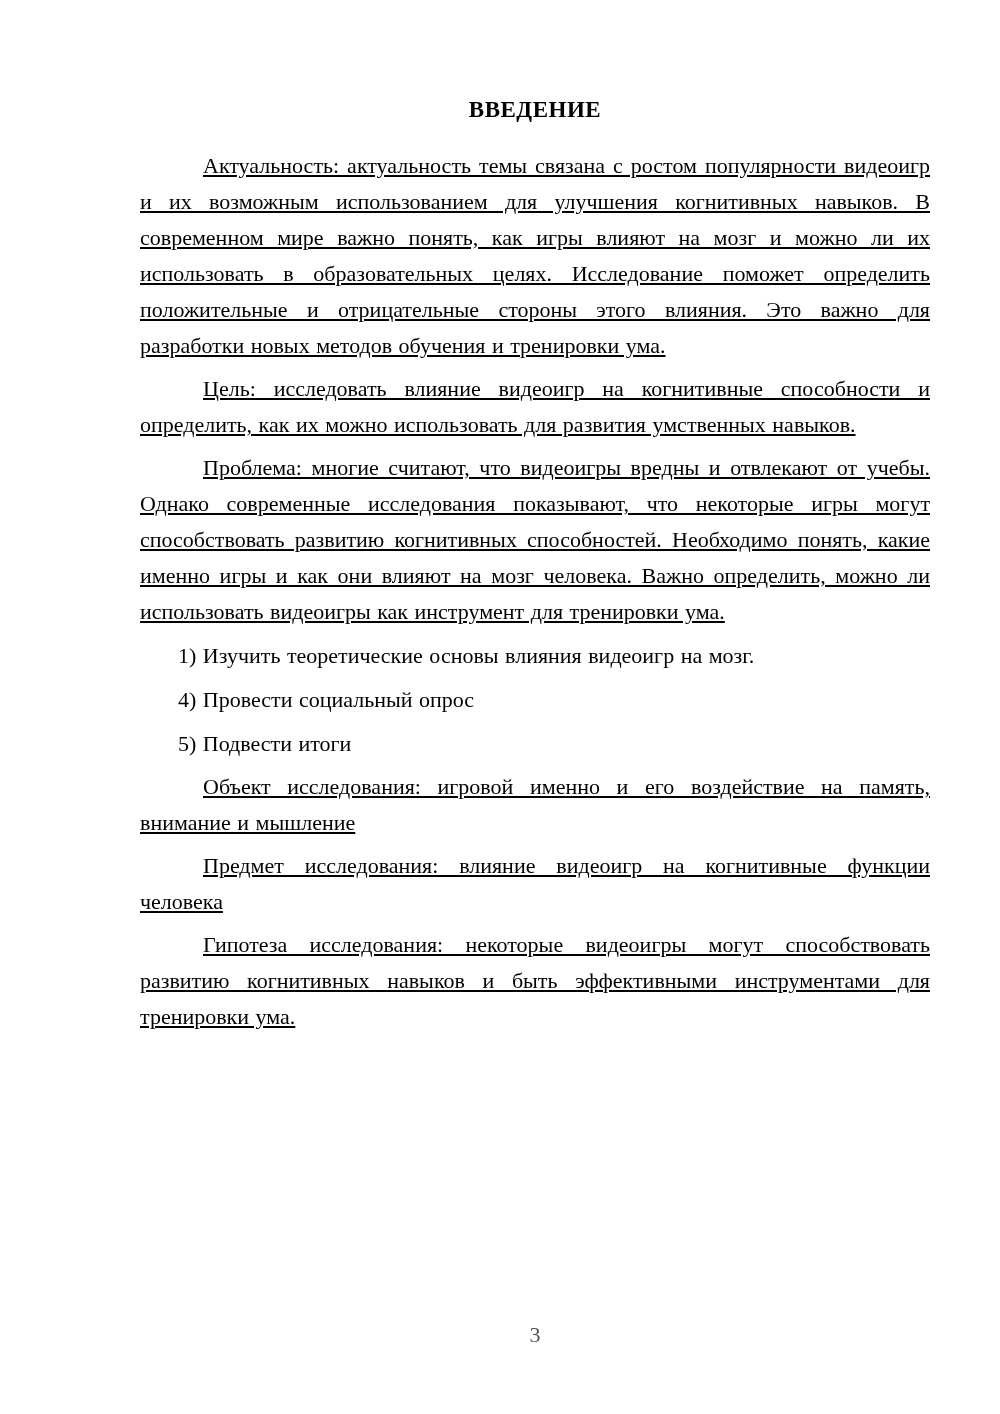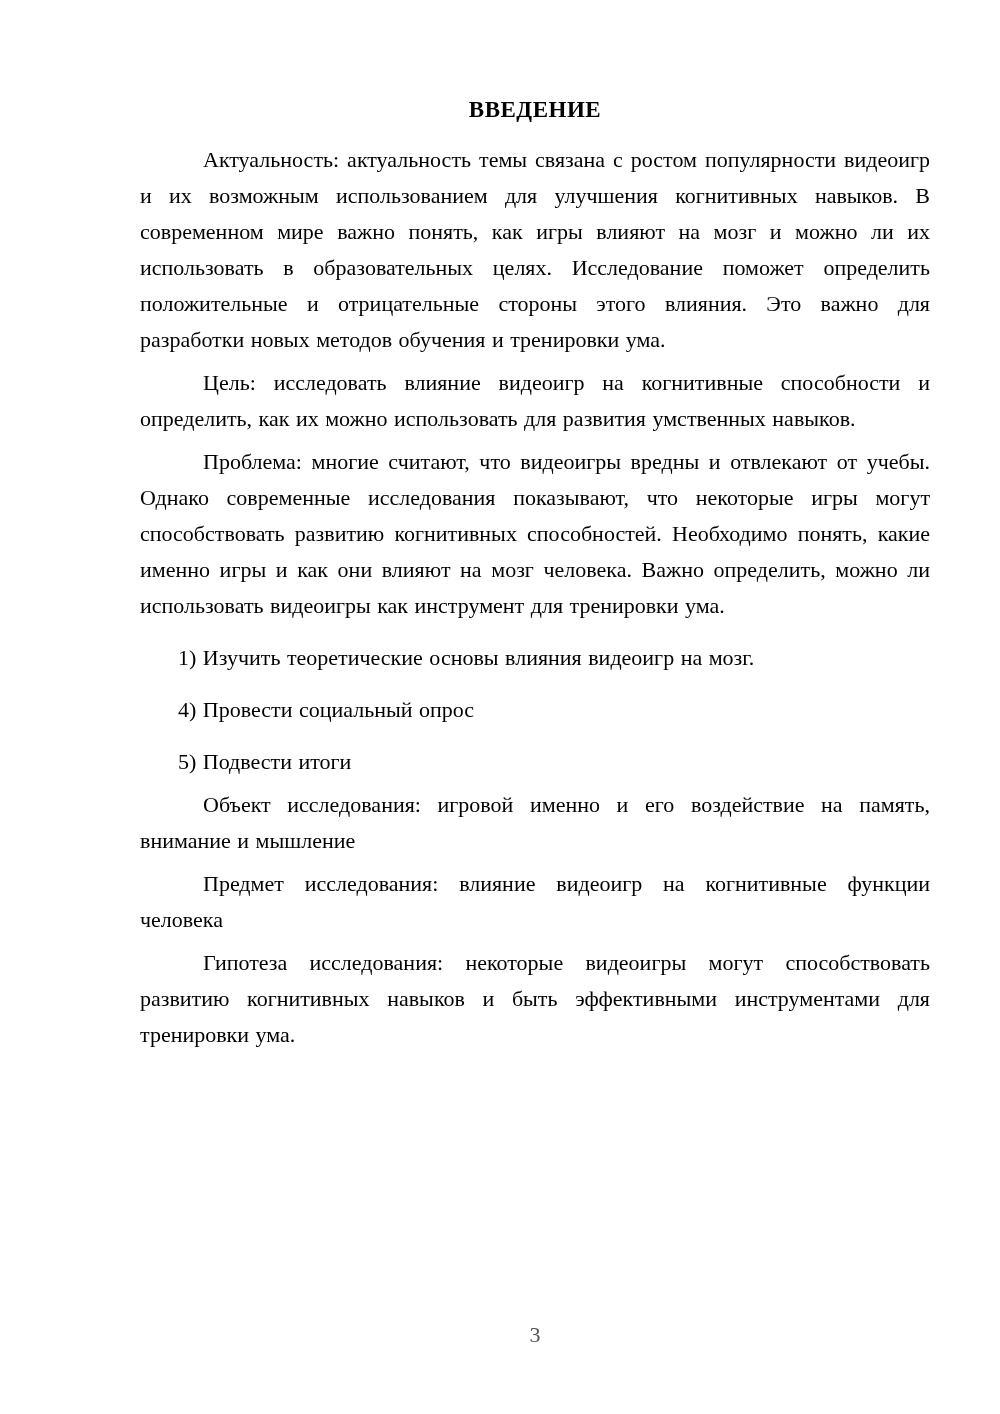--- a/index.html
+++ b/index.html
@@ -16,38 +16,39 @@
     font-family: "Liberation Serif", "DejaVu Serif", serif;
     color: #000000;
   }
   .content {
     padding: 92px 70px 0 140px;
   }
   .title {
     font-size: 23px;
     font-weight: bold;
     text-align: center;
-    margin: 0 0 14px 0;
+    margin: 0 0 20px 0;
     line-height: 36px;
     letter-spacing: 0.5px;
   }
   .para {
     font-size: 22px;
     line-height: 36px;
     text-align: justify;
     text-indent: 63px;
     margin: 0 0 7px 0;
     word-spacing: 1px;
+    text-decoration: underline;
   }
   .task {
     font-size: 22px;
     line-height: 36px;
     text-align: justify;
     text-indent: 38px;
-    margin: 16px 0 7px 0;
+    margin: 8px 0 7px 0;
     word-spacing: 1px;
   }
   .page-number {
     position: absolute;
     top: 1322px;
     left: 140px;
     right: 70px;
     text-align: center;
     font-size: 22px;
     line-height: 26px;

